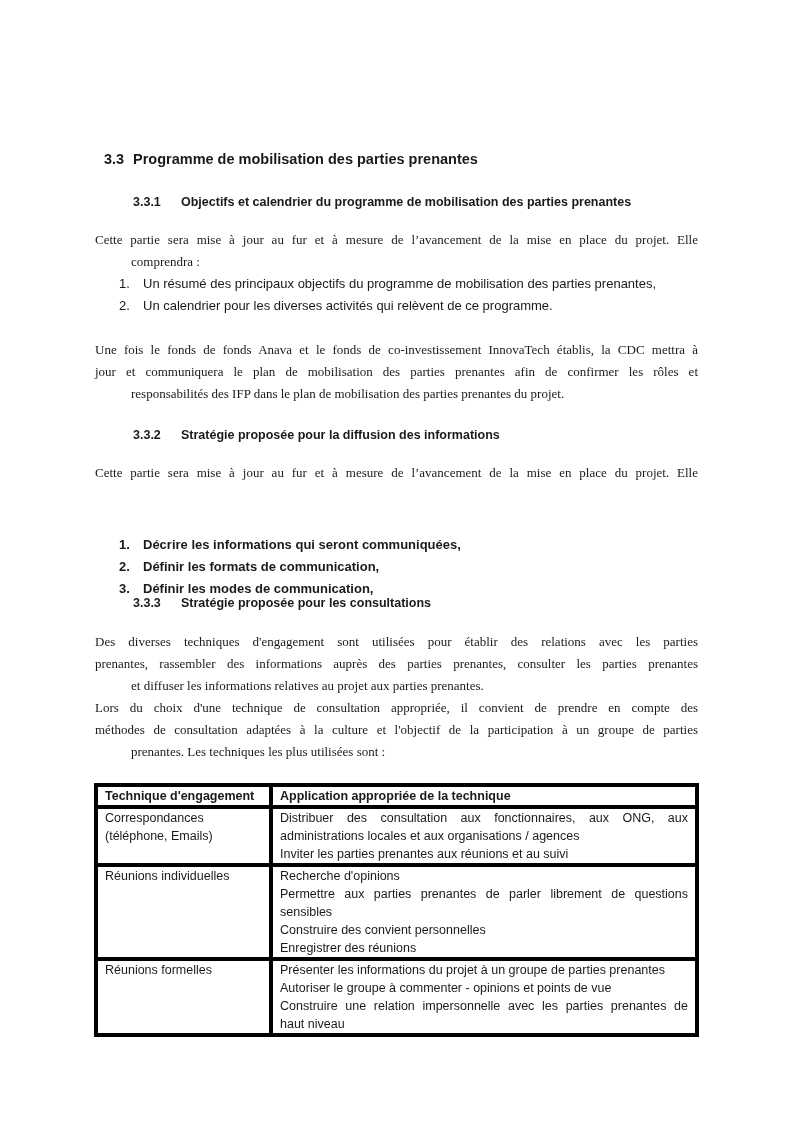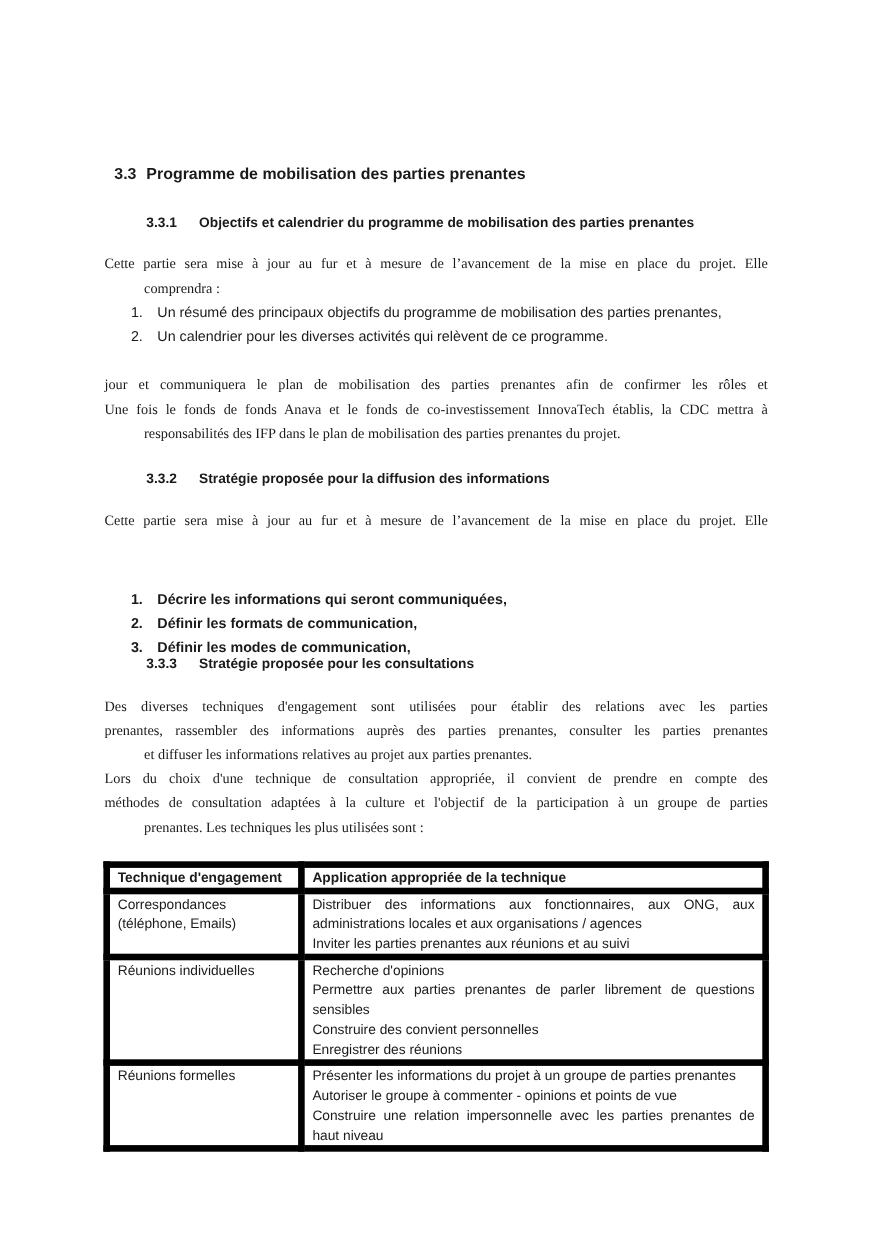--- a/index.html
+++ b/index.html
@@ -10,21 +10,21 @@
   .h2 .num { display: inline-block; width: 38px; text-align: center; }
   .h3 { position: absolute; left: 133px; font-size: 12.5px; font-weight: bold; white-space: nowrap; }
   .h3 .num { display: inline-block; width: 48px; }
   .para { position: absolute; left: 95px; width: 603px; font-size: 13px; line-height: 22px; text-align: justify; font-family: Liberation Serif, serif; }
   .para .line { display: block; text-align: justify; text-align-last: justify; }
   .para .line.end { text-align-last: left; margin-left: 36px; }
   .list { position: absolute; left: 119px; font-size: 13px; line-height: 22px; margin: 0; padding: 0; list-style: none; }
   .list li { white-space: nowrap; }
   .list .n { display: inline-block; width: 24px; }
   table.tech { position: absolute; left: 94px; top: 783px; width: 605px; border-collapse: collapse; font-size: 12.5px; }
-  table.tech td, table.tech th { border: 6px solid #000000; vertical-align: top; padding: 0 7px; line-height: 18px; text-align: left; }
+  table.tech td, table.tech th { border: 4px solid #000000; vertical-align: top; padding: 0 7px; line-height: 18px; text-align: left; }
   table.tech th { font-weight: bold; height: 18px; }
   table.tech td.c1 { width: 157px; }
   table.tech .app-line { display: block; text-align: justify; text-align-last: left; }
   table.tech .app-line.j { text-align-last: justify; }
 </style>
 </head>
 <body>
 
 <div class="page">
 
@@ -40,22 +40,22 @@
     <span class="line">Cette partie sera mise à jour au fur et à mesure de l’avancement de la mise en place du projet. Elle</span>
     <span class="line end">comprendra :</span>
   </div>
 
   <ul class="list" style="top:273px;">
     <li><span class="n">1.</span><span>Un résumé des principaux objectifs du programme de mobilisation des parties prenantes,</span></li>
     <li><span class="n">2.</span><span>Un calendrier pour les diverses activités qui relèvent de ce programme.</span></li>
   </ul>
 
   <div class="para" style="top:339px;">
+    <span class="line">Une fois le fonds de fonds Anava et le fonds de co-investissement InnovaTech établis, la CDC mettra à</span>
     <span class="line">jour et communiquera le plan de mobilisation des parties prenantes afin de confirmer les rôles et</span>
-    <span class="line">Une fois le fonds de fonds Anava et le fonds de co-investissement InnovaTech établis, la CDC mettra à</span>
     <span class="line end">responsabilités des IFP dans le plan de mobilisation des parties prenantes du projet.</span>
   </div>
 
   <div class="h3" style="top:428px;">
     <span class="num">3.3.2</span><span>Stratégie proposée pour la diffusion des informations</span>
   </div>
 
   <div class="para" style="top:462px;">
     <span class="line">Cette partie sera mise à jour au fur et à mesure de l’avancement de la mise en place du projet. Elle</span>
   </div>
@@ -86,21 +86,21 @@
         <th>Application appropriée de la technique</th>
       </tr>
     </thead>
     <tbody>
       <tr>
         <td class="c1">
           <span class="app-line">Correspondances</span>
           <span class="app-line">(téléphone, Emails)</span>
         </td>
         <td>
-          <span class="app-line j">Distribuer des informations aux fonctionnaires, aux ONG, aux</span>
+          <span class="app-line j">Distribuer des consultation aux fonctionnaires, aux ONG, aux</span>
           <span class="app-line">administrations locales et aux organisations / agences</span>
           <span class="app-line">Inviter les parties prenantes aux réunions et au suivi</span>
         </td>
       </tr>
       <tr>
         <td class="c1">
           <span class="app-line">Réunions individuelles</span>
         </td>
         <td>
           <span class="app-line">Recherche d'opinions</span>

